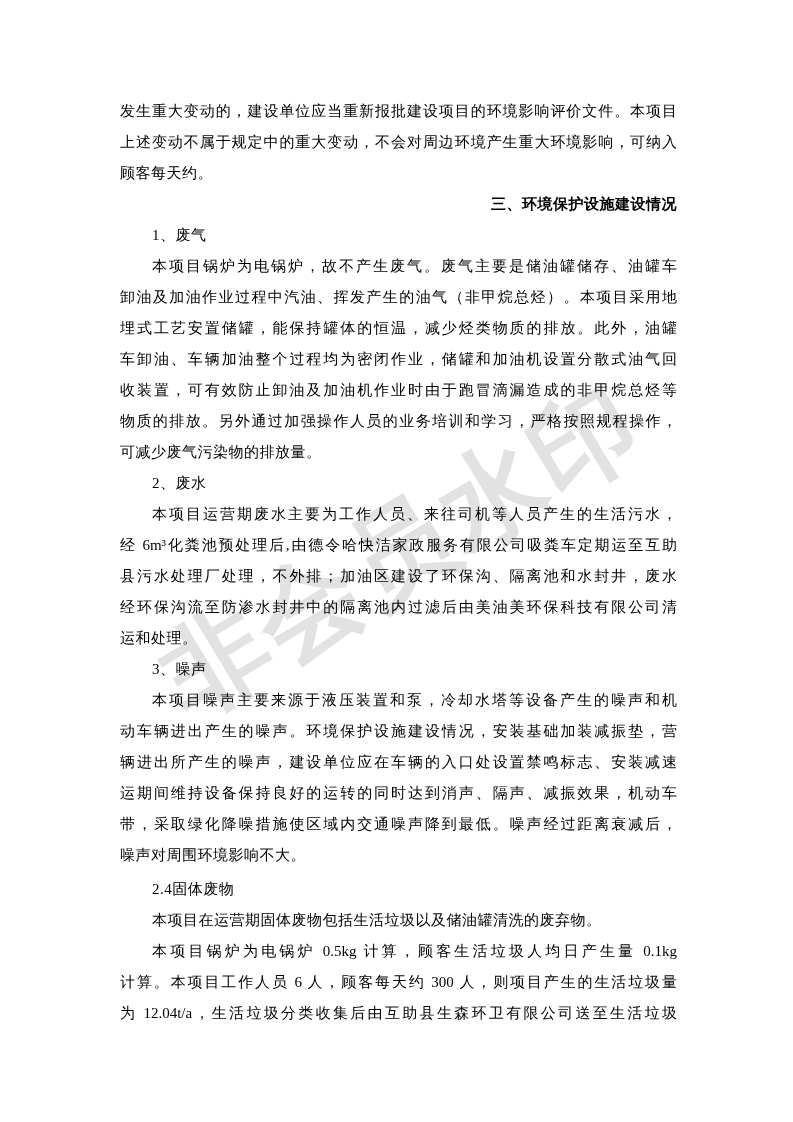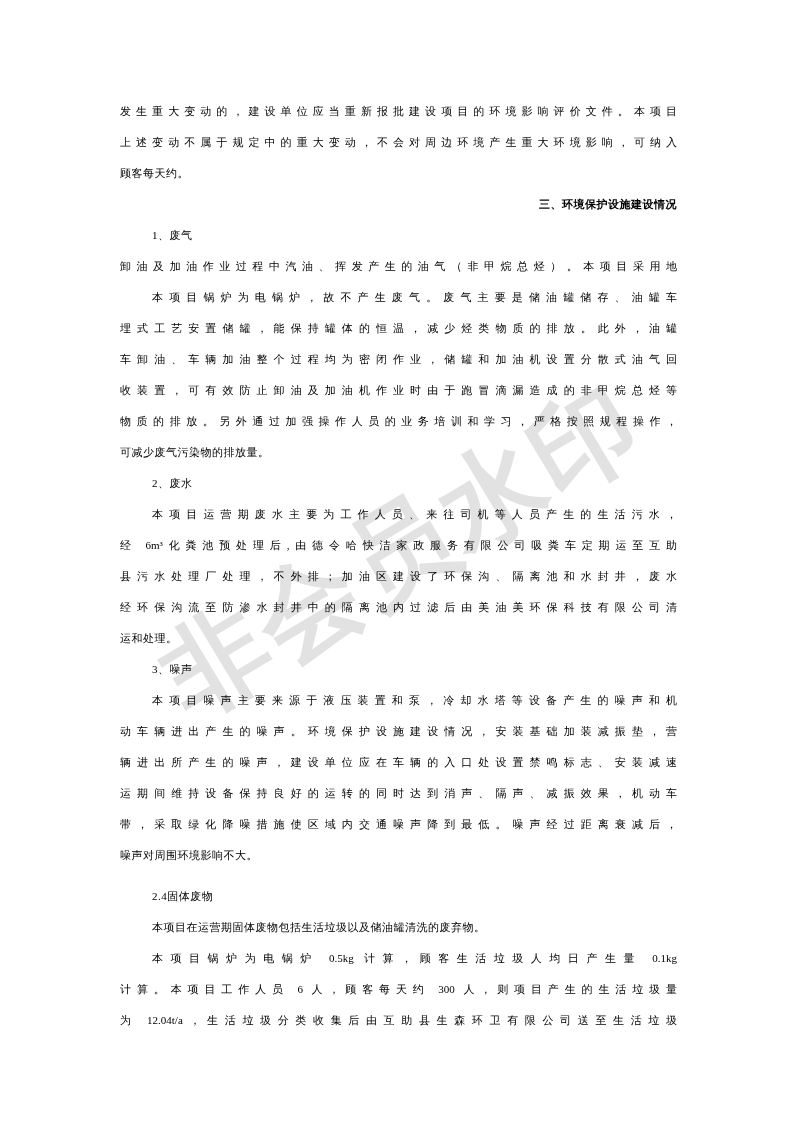--- a/index.html
+++ b/index.html
@@ -28,51 +28,51 @@
     user-select: none;
   }
   .content {
     position: absolute;
     left: 120px;
     top: 96px;
     width: 557px;
     z-index: 1;
   }
   .ln {
-    font-size: 11px;
+    font-size: 15px;
     line-height: 31px;
     letter-spacing: 0.5px;
     white-space: nowrap;
   }
   .ln.j {
     white-space: normal;
     letter-spacing: 0;
     text-align: justify;
     text-align-last: justify;
     text-justify: inter-ideograph;
   }
   .ln.ind { padding-left: 32px; }
   .ln.b { font-weight: bold; text-align: right; }
-  .ln.gap { margin-top: 10px; }
+  .ln.gap { margin-top: 3px; }
 </style>
 </head>
 <body>
 
 <div class="page">
 
   <div class="watermark">非会员水印</div>
 
   <div class="content">
     <div class="ln j">发生重大变动的，建设单位应当重新报批建设项目的环境影响评价文件。本项目</div>
     <div class="ln j">上述变动不属于规定中的重大变动，不会对周边环境产生重大环境影响，可纳入</div>
     <div class="ln">顾客每天约。</div>
     <div class="ln ind b">三、环境保护设施建设情况</div>
     <div class="ln ind">1、废气</div>
+    <div class="ln ind j">本项目锅炉为电锅炉，故不产生废气。废气主要是储油罐储存、油罐车</div>
     <div class="ln j">卸油及加油作业过程中汽油、挥发产生的油气（非甲烷总烃）。本项目采用地</div>
-    <div class="ln ind j">本项目锅炉为电锅炉，故不产生废气。废气主要是储油罐储存、油罐车</div>
     <div class="ln j">埋式工艺安置储罐，能保持罐体的恒温，减少烃类物质的排放。此外，油罐</div>
     <div class="ln j">车卸油、车辆加油整个过程均为密闭作业，储罐和加油机设置分散式油气回</div>
     <div class="ln j">收装置，可有效防止卸油及加油机作业时由于跑冒滴漏造成的非甲烷总烃等</div>
     <div class="ln j">物质的排放。另外通过加强操作人员的业务培训和学习，严格按照规程操作，</div>
     <div class="ln">可减少废气污染物的排放量。</div>
     <div class="ln ind">2、废水</div>
     <div class="ln ind j">本项目运营期废水主要为工作人员、来往司机等人员产生的生活污水，</div>
     <div class="ln j">经 6m³化粪池预处理后,由德令哈快洁家政服务有限公司吸粪车定期运至互助</div>
     <div class="ln j">县污水处理厂处理，不外排；加油区建设了环保沟、隔离池和水封井，废水</div>
     <div class="ln j">经环保沟流至防渗水封井中的隔离池内过滤后由美油美环保科技有限公司清</div>

